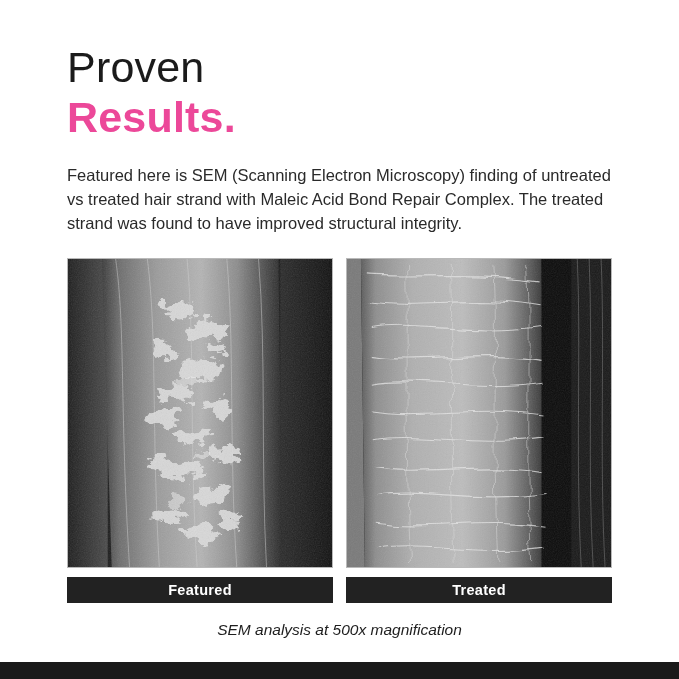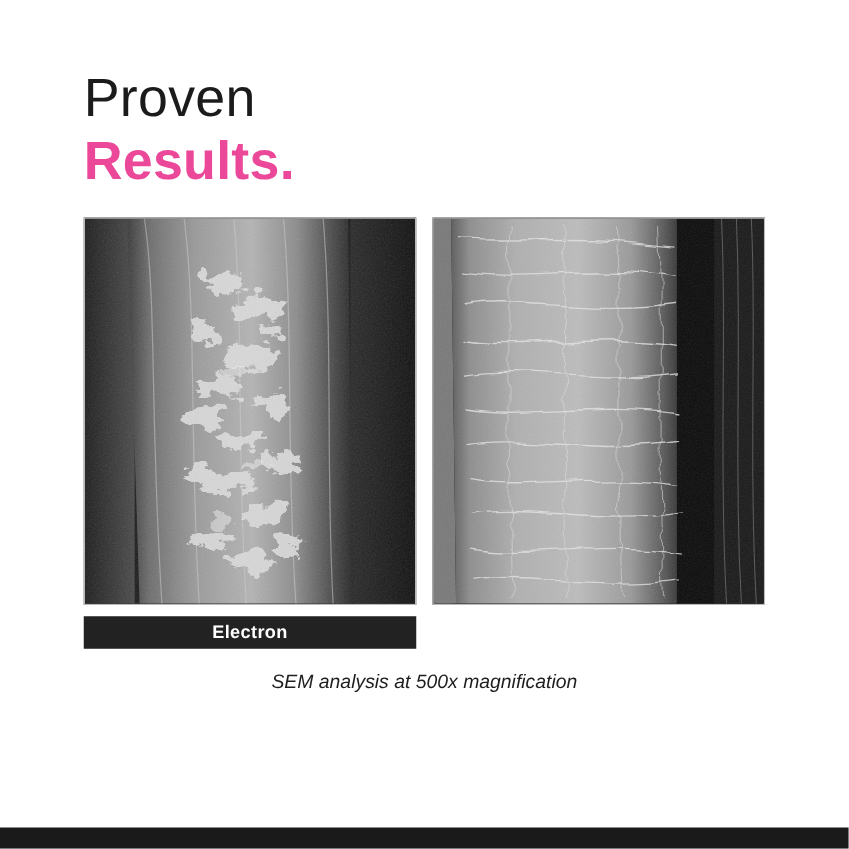--- a/index.html
+++ b/index.html
@@ -20,21 +20,21 @@
     background: #ffffff;
     box-sizing: border-box;
   }
   .content {
     position: absolute;
     left: 67px;
     top: 0;
     width: 545px;
   }
   .title-block {
-    padding-top: 58px;
+    padding-top: 46px;
   }
   .title-line1 {
     font-size: 43px;
     font-weight: 300;
     color: #1b1b1b;
     letter-spacing: 0.2px;
     line-height: 1.0;
     margin: 0;
   }
   .title-line2 {
@@ -110,20 +110,21 @@
 
 <div class="page">
 
   <div class="content">
 
     <div class="title-block">
       <div class="title-line1">Proven</div>
       <div class="title-line2">Results.</div>
     </div>
 
+    <div class="description">Featured here is SEM (Scanning Electron Microscopy) finding of untreated vs treated hair strand with Maleic Acid Bond Repair Complex. The treated strand was found to have improved structural integrity.</div>
 
     <div class="images-row">
 
       <div class="image-card">
         <div class="micrograph">
           <svg viewBox="0 0 266 310" preserveAspectRatio="none">
             <defs>
               <linearGradient id="uShaft" x1="0" y1="0" x2="1" y2="0">
                 <stop offset="0%" stop-color="#3a3a3a"></stop>
                 <stop offset="10%" stop-color="#6e6e6e"></stop>
@@ -183,21 +184,21 @@
               <ellipse cx="152" cy="92" rx="12" ry="7"></ellipse>
             </g>
             <g fill="#f0f0f0" opacity="0.5" filter="url(#uFlake)">
               <ellipse cx="120" cy="124" rx="10" ry="5"></ellipse>
               <ellipse cx="138" cy="196" rx="10" ry="5"></ellipse>
               <ellipse cx="110" cy="244" rx="9" ry="5"></ellipse>
             </g>
             <rect x="0" y="0" width="266" height="310" filter="url(#uGrain)" opacity="0.55"></rect>
           </svg>
         </div>
-        <div class="caption-bar">Electron</div>
+        <div class="caption-bar">Featured</div>
       </div>
 
       <div class="image-card">
         <div class="micrograph">
           <svg viewBox="0 0 266 310" preserveAspectRatio="none">
             <defs>
               <linearGradient id="tShaft" x1="0" y1="0" x2="1" y2="0">
                 <stop offset="0%" stop-color="#5c5c5c"></stop>
                 <stop offset="8%" stop-color="#8e8e8e"></stop>
                 <stop offset="28%" stop-color="#b0b0b0"></stop>
@@ -244,20 +245,21 @@
               <path d="M182,6 C186,90 180,190 186,304"></path>
             </g>
             <g opacity="0.5" stroke="#9a9a9a" stroke-width="0.8" fill="none">
               <path d="M232,0 C236,90 230,200 236,310"></path>
               <path d="M244,0 C248,100 242,210 248,310"></path>
               <path d="M256,0 C260,90 254,200 260,310"></path>
             </g>
             <rect x="0" y="0" width="266" height="310" filter="url(#tGrain)" opacity="0.5"></rect>
           </svg>
         </div>
+        <div class="caption-bar">Treated</div>
       </div>
 
     </div>
 
     <div class="footnote">SEM analysis at 500x magnification</div>
 
   </div>
 
   <div class="bottom-bar"></div>
 

